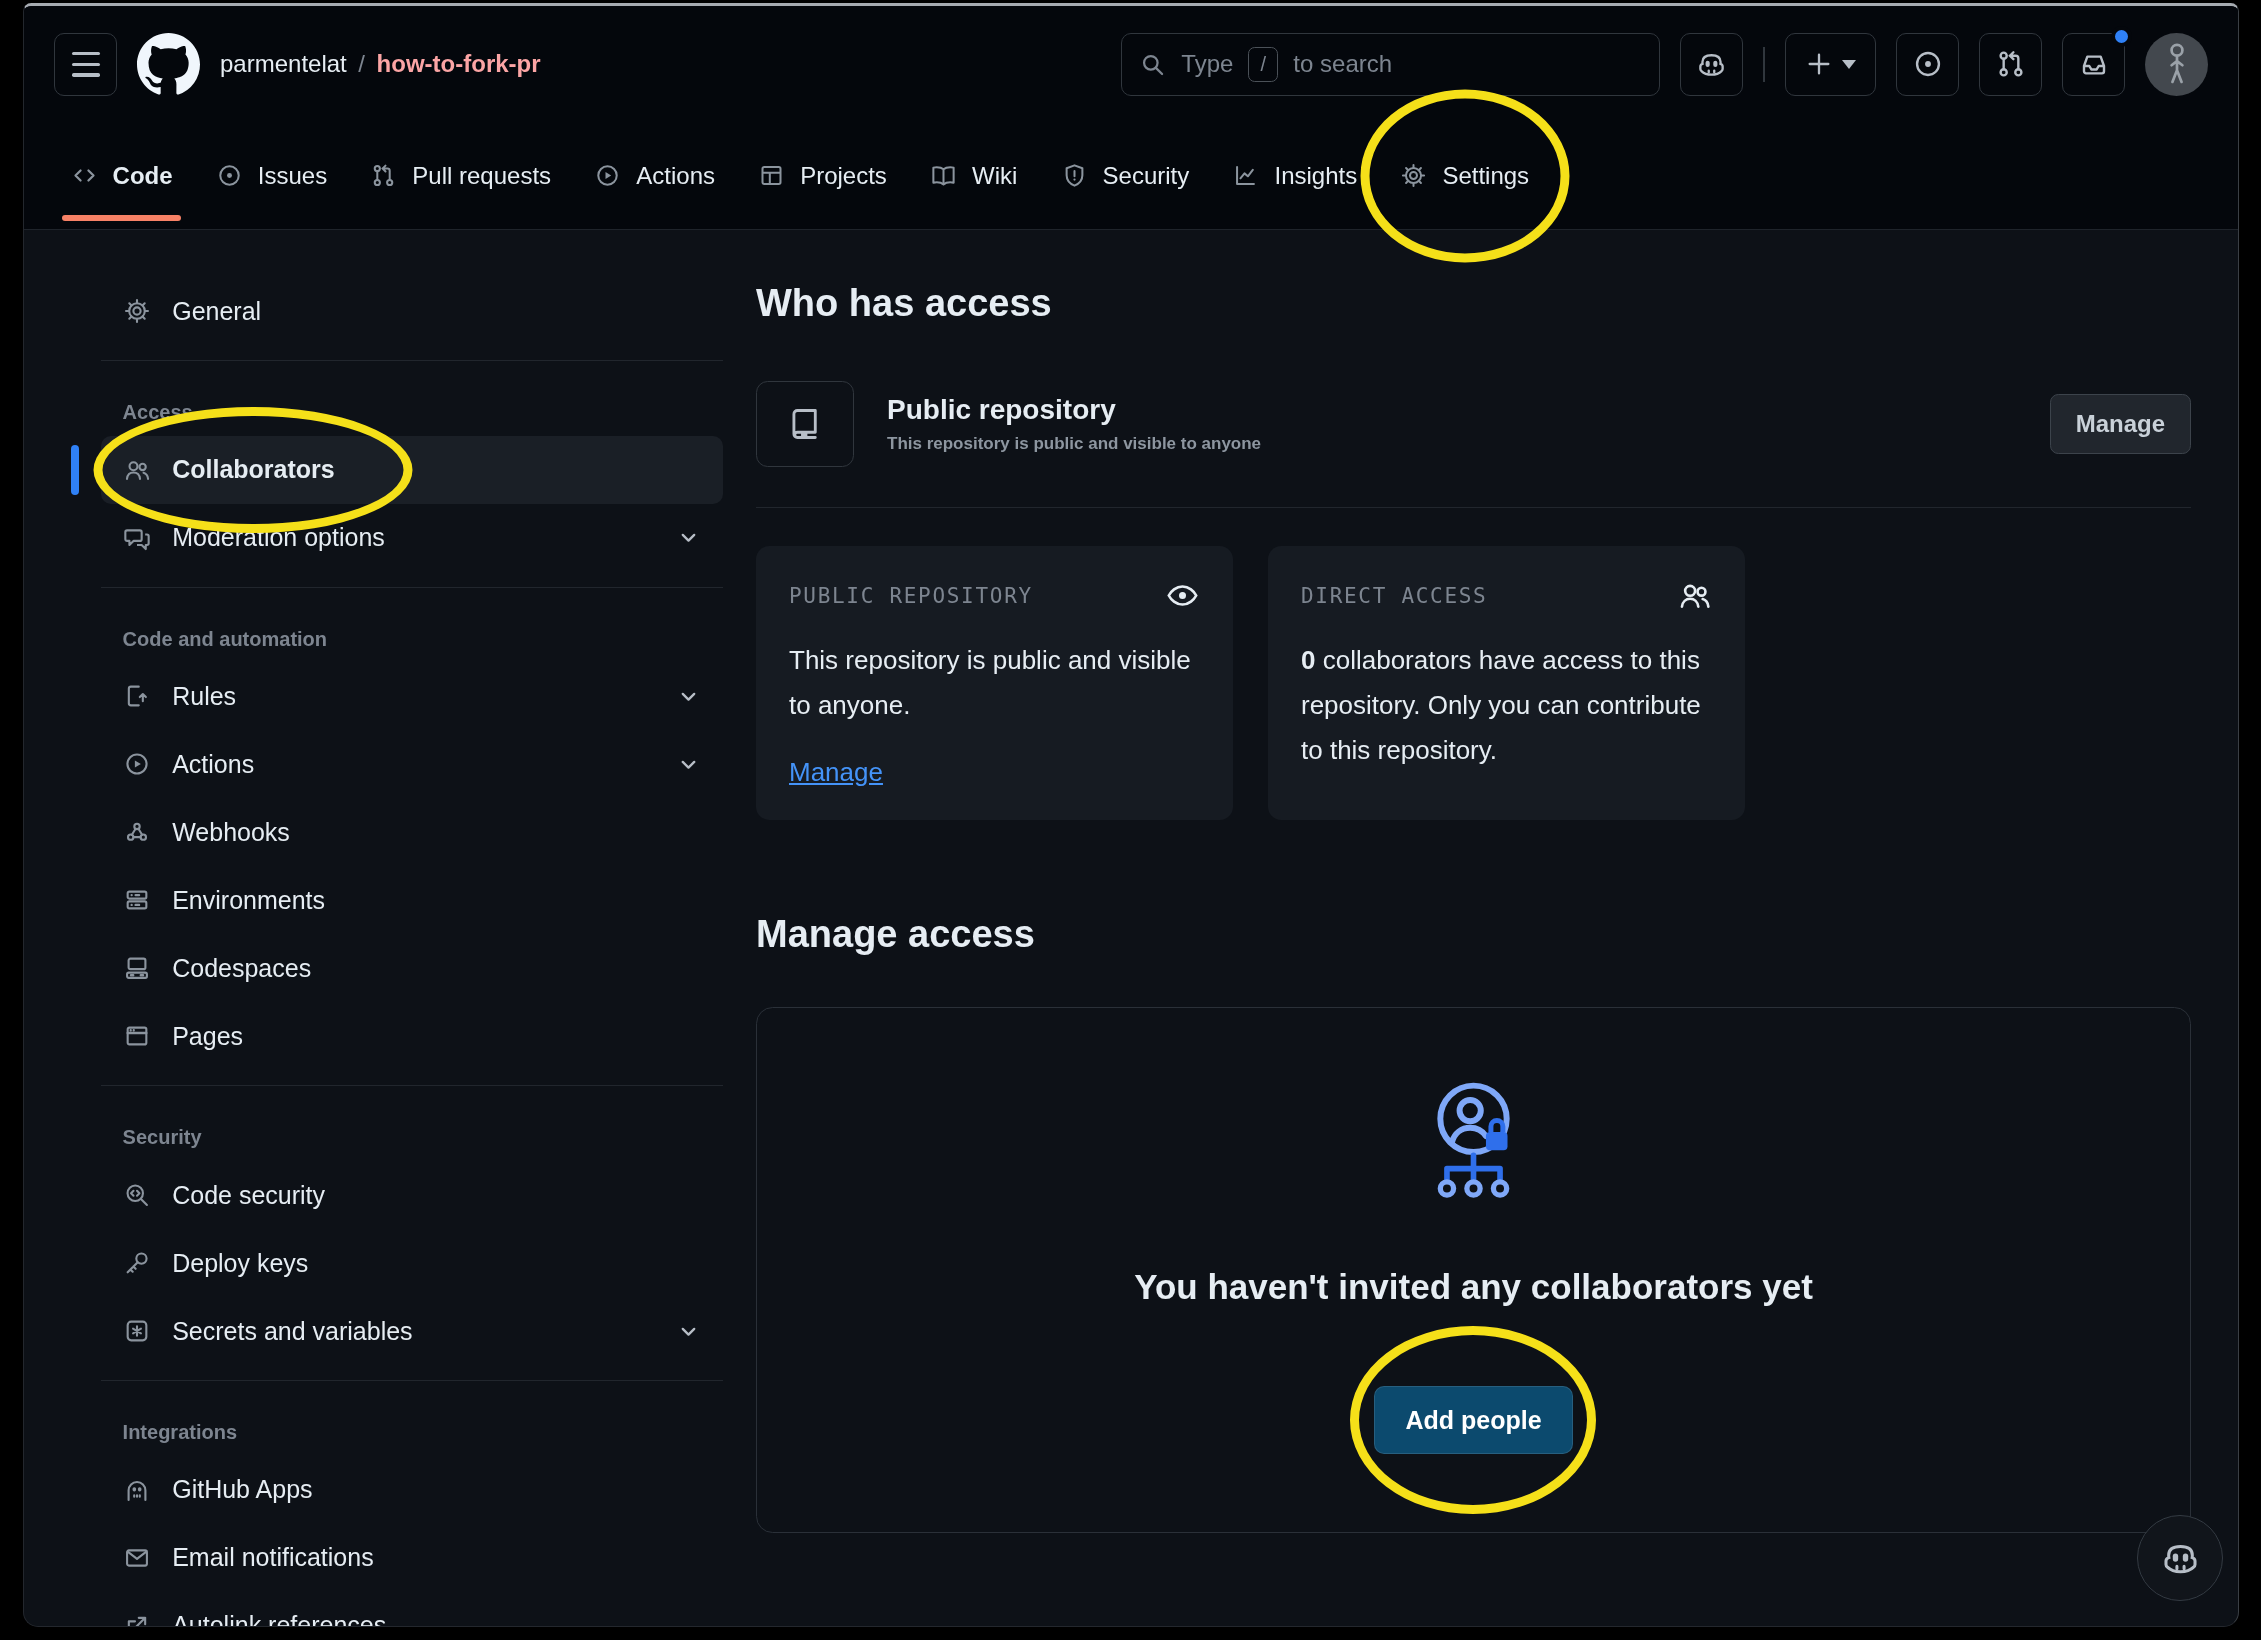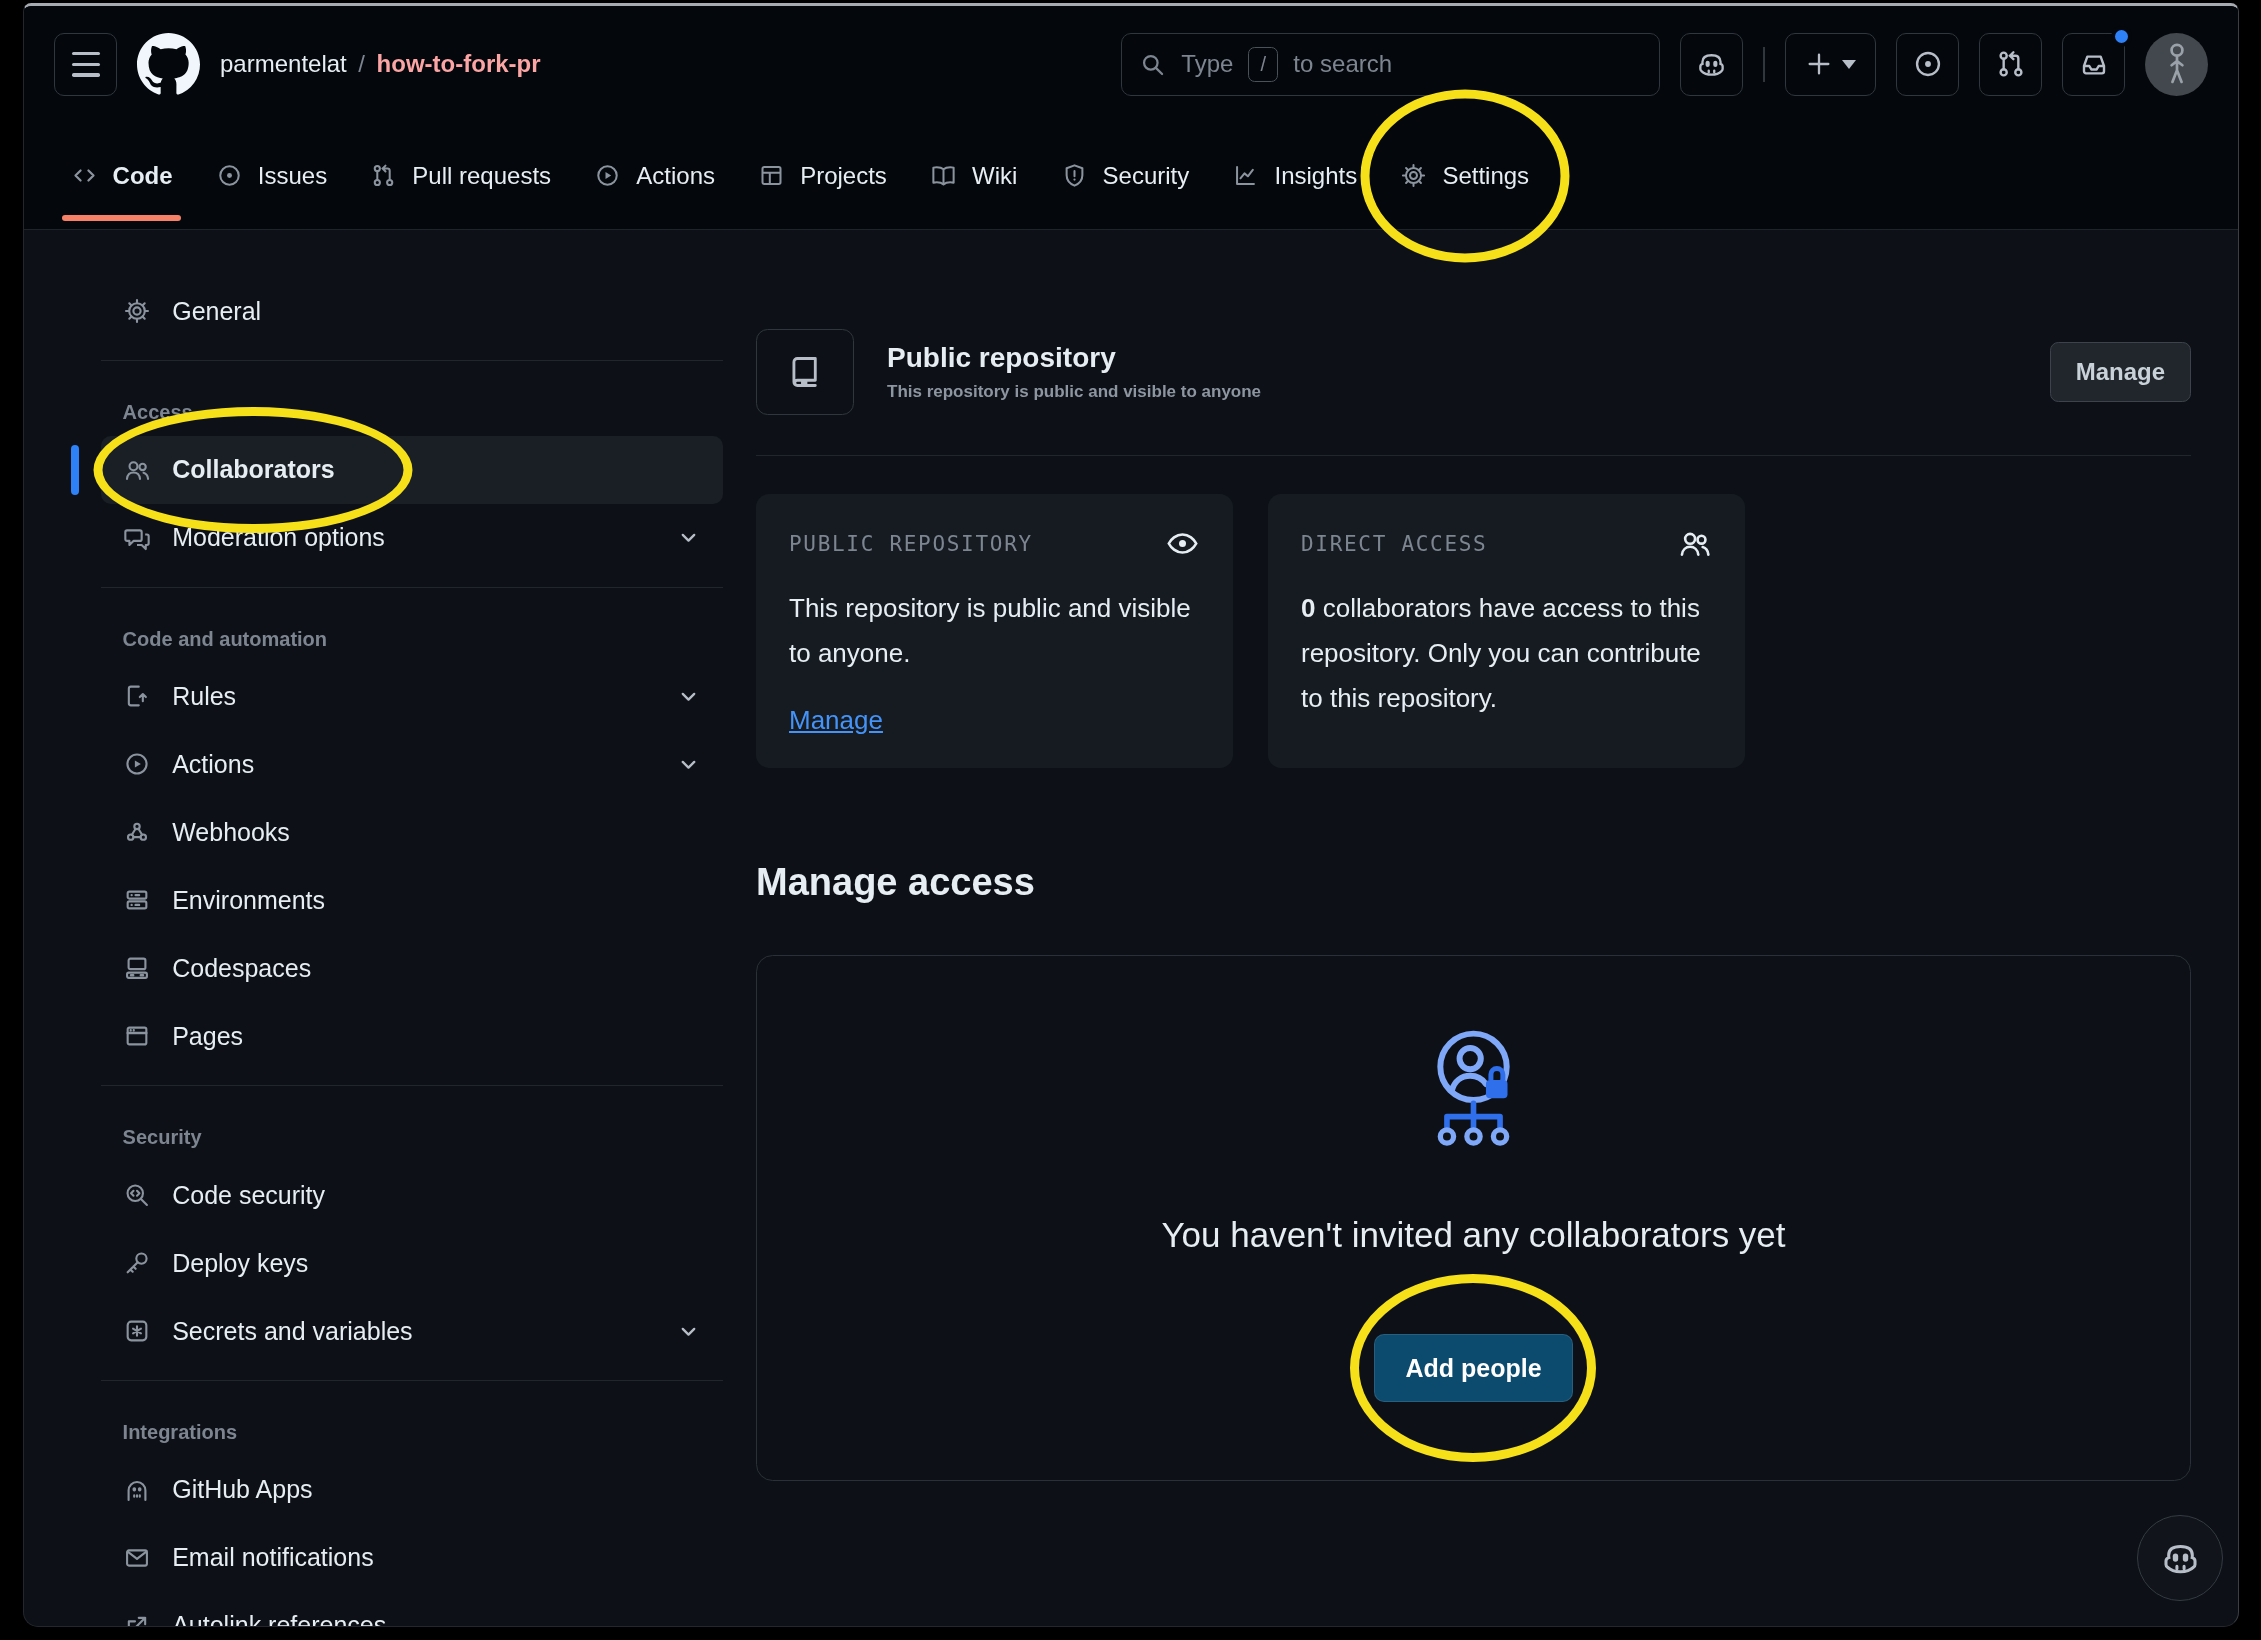--- a/index.html
+++ b/index.html
@@ -112,21 +112,21 @@
     font-family:"DejaVu Sans Mono",monospace; font-size:21px; letter-spacing:1.7px; color:#7d8590;
   }
   .card-head .cicon { color:#e6edf3; display:flex; }
   .card-body { margin-top:25px; font-size:26px; line-height:45px; color:#e6edf3; }
   .card-link { margin-top:auto; font-size:26px; color:#4493f8; text-decoration:underline; align-self:flex-start; }
   .manage-access-h { margin-top:88px; }
   .empty-box {
     margin-top:47px; height:526px; border:1.7px solid #2a3038; border-radius:16.6px;
     display:flex; flex-direction:column; align-items:center; padding-top:71px;
   }
-  .empty-title { margin-top:38px; font-size:35px; font-weight:400; line-height:47px; }
+  .empty-title { margin-top:38px; font-size:35px; font-weight:700; line-height:47px; }
   .btn-primary {
     margin-top:76px; background:#0c4a6e; border:1.7px solid rgba(240,246,252,.12); border-radius:10px;
     color:#ffffff; font-size:25px; font-weight:700; padding:18.3px 30px; position:relative;
   }
   .fab-copilot {
     position:absolute; right:15px; bottom:25px; width:86px; height:86px; border-radius:50%;
     border:1.7px solid #343b43; background:#11151b; display:flex; align-items:center; justify-content:center;
     color:#b7bec7;
   }
   
@@ -498,20 +498,21 @@
         <span class="sicon">
               <svg width="28" height="28" viewBox="0 0 24 24" fill="none" stroke="currentColor" stroke-width="1.8" stroke-linecap="round" stroke-linejoin="round">
                 <path d="M13.5 5H19v5.5M19 5l-8.3 8.3M16 13.8V19H5V8h5.3"></path>
               </svg>
             </span>
         <span>Autolink references</span>
       </div>
     </nav>
 
     <main class="main">
+      <h2 class="h2">Who has access</h2>
 
       <div class="vis-row">
         <span class="repo-icon-box">
           <svg width="38" height="38" viewBox="0 0 24 24" fill="none" stroke="currentColor" stroke-width="1.8" stroke-linejoin="round">
                 <path d="M18.5 20.5H7.2A2.2 2.2 0 0 1 5 18.3V5.7a2.2 2.2 0 0 1 2.2-2.2h11.3v13.7H7.2a1.6 1.6 0 0 0 0 3.3h11.3z"></path>
                 <path d="M9.5 17.2v4.3l2-1.6 2 1.6v-4.3" fill="currentColor" stroke="none"></path>
               </svg>
         </span>
         <div class="vis-text">
           <div class="vis-title">Public repository</div>

